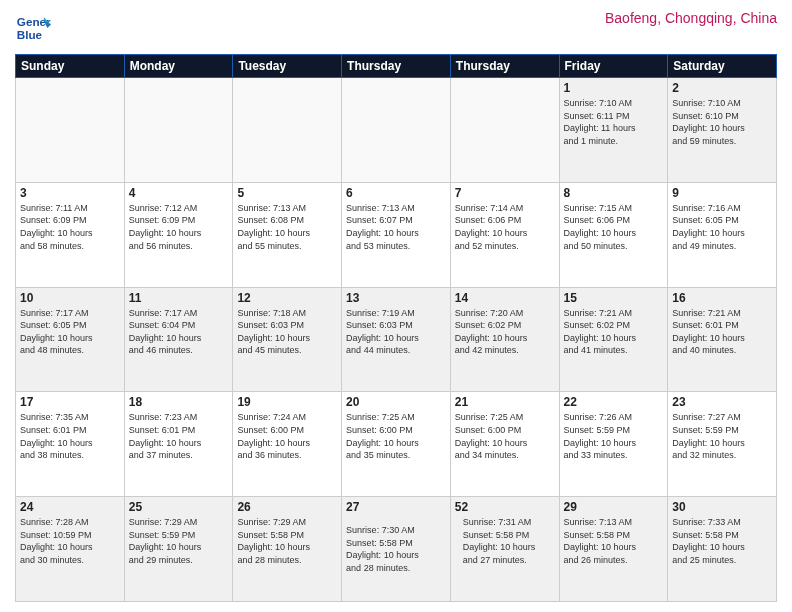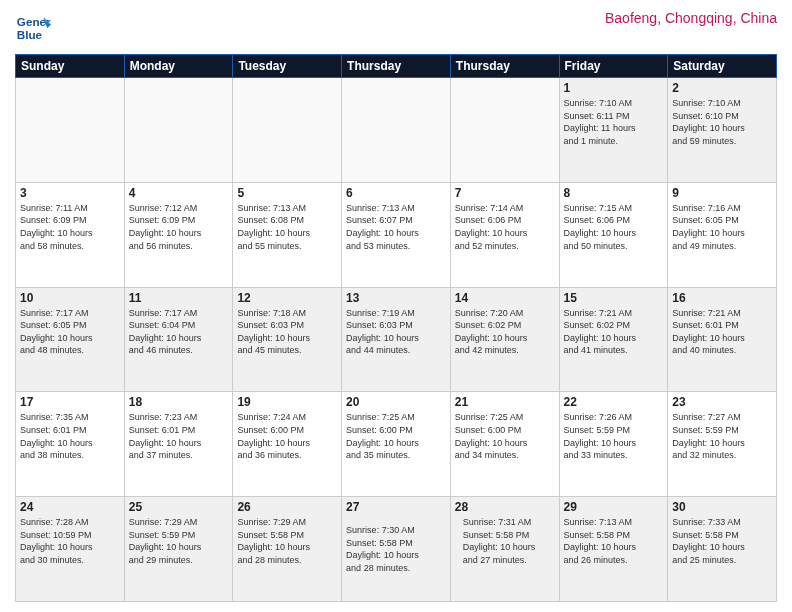--- a/index.html
+++ b/index.html
@@ -314,21 +314,21 @@
 and 28 minutes.</div>
           </td>
           <td class="shaded">
             <span class="day-num">27</span>
             <div class="day-info" style="white-space: pre-line; margin-top: 10px;">Sunrise: 7:30 AM
 Sunset: 5:58 PM
 Daylight: 10 hours
 and 28 minutes.</div>
           </td>
           <td class="shaded">
-            <span class="day-num">28</span>
+            <span class="day-num">52</span>
             <div class="day-info" style="white-space: pre-line; margin-left: 8px;">Sunrise: 7:31 AM
 Sunset: 5:58 PM
 Daylight: 10 hours
 and 27 minutes.</div>
           </td>
           <td class="shaded">
             <span class="day-num">29</span>
             <div class="day-info" style="white-space: pre-line;">Sunrise: 7:13 AM
 Sunset: 5:58 PM
 Daylight: 10 hours

